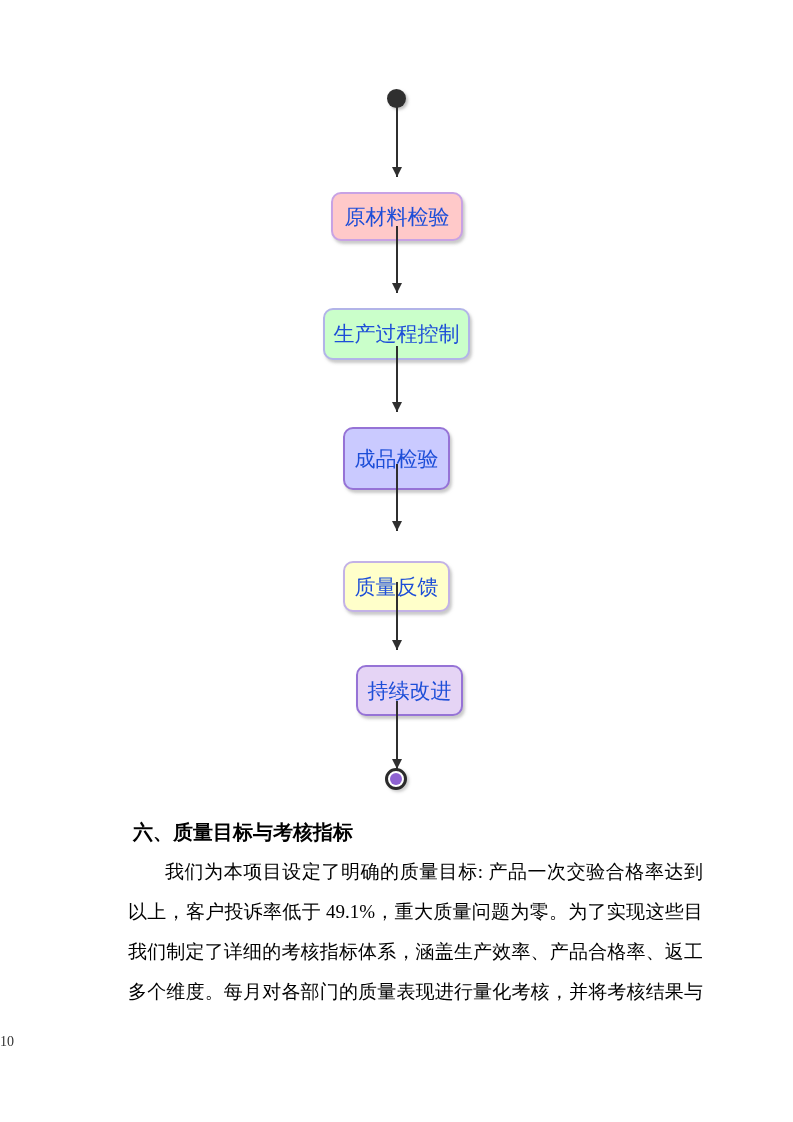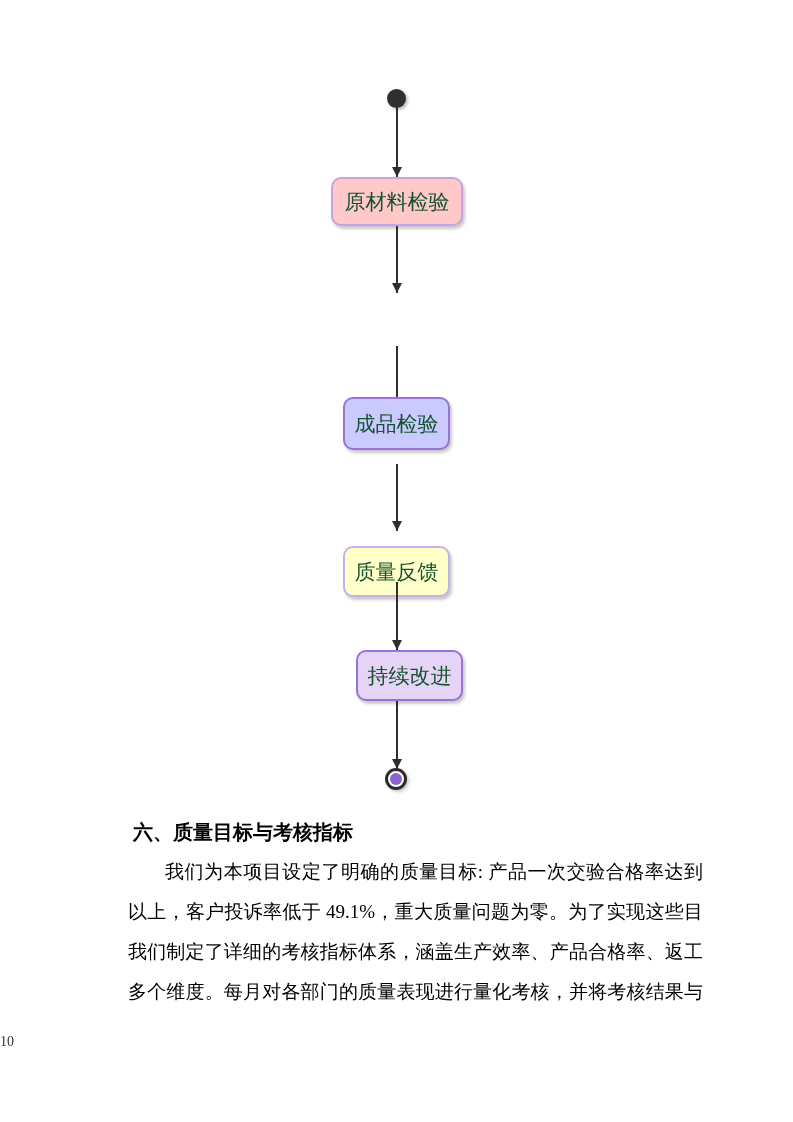--- a/index.html
+++ b/index.html
@@ -44,23 +44,24 @@
   .step {
     position: absolute;
     box-sizing: border-box;
     border: 2px solid #999;
     border-radius: 10px;
     display: flex;
     align-items: center;
     justify-content: center;
     font-family: "Liberation Sans", sans-serif;
     font-size: 21px;
-    color: #14532d;
+    color: #1d4ed8;
     box-shadow: 2px 3px 3px rgba(150,150,150,0.5);
     white-space: nowrap;
+    margin-top: 15px;
   }
 
   .end-node {
     position: absolute;
     left: 385px; top: 768px;
     width: 22px; height: 22px;
     box-sizing: border-box;
     border: 3px solid #2b2b2b;
     border-radius: 50%;
     background: #ffffff;
@@ -119,24 +120,25 @@
   <div class="diagram">
 
     <div class="start-node" style="background-color: rgb(47, 47, 47);"></div>
 
     <div class="edge" style="top:107px;height:70px"></div>
 
     <div class="step" style="left: 331px; top: 177px; width: 132px; height: 49px; background-color: rgb(255, 201, 201); border-color: rgb(200, 162, 228);">原材料检验</div>
 
     <div class="edge" style="top:226px;height:67px"></div>
 
+    <div class="step" style="left: 323px; top: 293px; width: 147px; height: 52px; background-color: rgb(202, 255, 202); border-color: rgb(178, 180, 232);">生产过程控制</div>
 
     <div class="edge" style="top:346px;height:66px"></div>
 
-    <div class="step" style="left: 343px; top: 397px; width: 107px; height: 53px; background-color: rgb(202, 202, 255); border-color: rgb(150, 115, 214);">成品检验</div>
+    <div class="step" style="left: 343px; top: 412px; width: 107px; height: 63px; background-color: rgb(202, 202, 255); border-color: rgb(150, 115, 214);">成品检验</div>
 
     <div class="edge" style="top:464px;height:67px"></div>
 
     <div class="step" style="left: 343px; top: 546px; width: 107px; height: 51px; background-color: rgb(255, 255, 202); border-color: rgb(195, 178, 230);">质量反馈</div>
 
     <div class="edge" style="top:582px;height:68px"></div>
 
     <div class="step" style="left: 356px; top: 650px; width: 107px; height: 51px; background-color: rgb(229, 212, 245); border-color: rgb(150, 115, 214);">持续改进</div>
 
     <div class="edge" style="top:701px;height:68px"></div>

